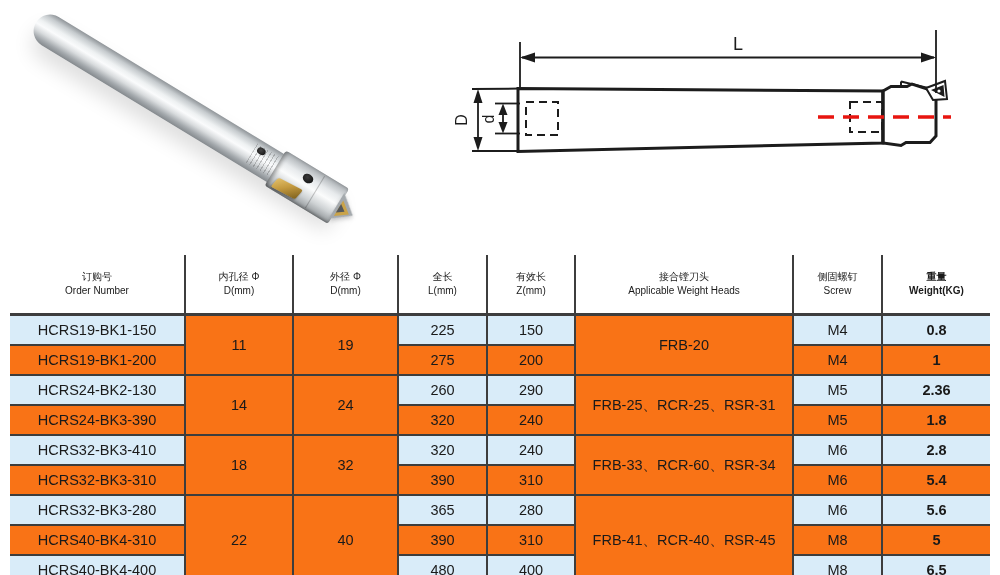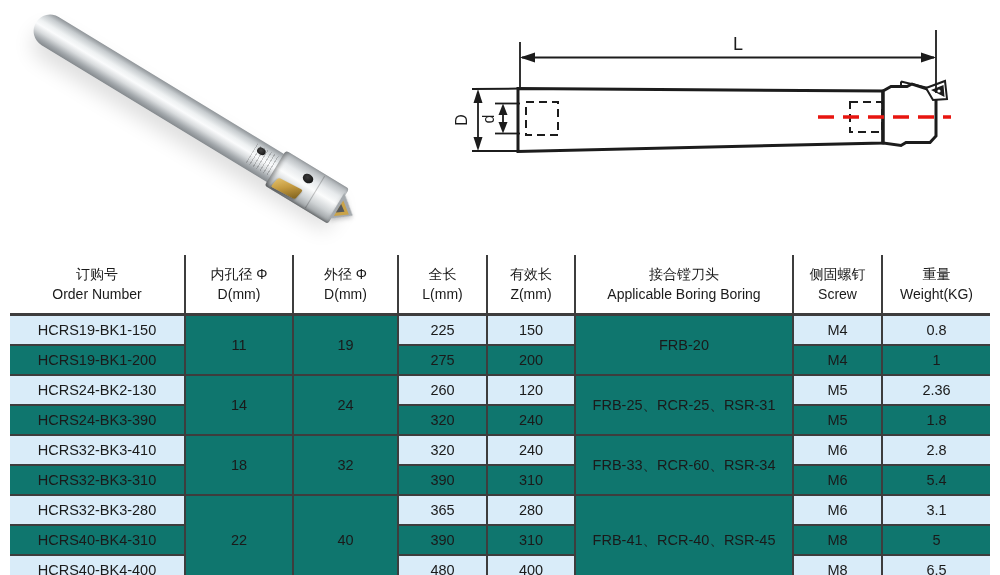--- a/index.html
+++ b/index.html
@@ -40,25 +40,25 @@
 
   
   .diagram{position:absolute;left:430px;top:0;width:570px;height:235px;}
   .diagram text{font-family:"Liberation Sans",sans-serif;fill:#1c1c1c;}
 
   
   table.spec{position:absolute;left:10px;top:255px;width:980px;
          border-collapse:collapse;table-layout:fixed;}
   .spec th,.spec td{border:2px solid var(--border,#3d3d3d);text-align:center;
          padding:0;overflow:hidden;white-space:nowrap;}
-  .spec thead th{border-top:none;height:58px;font-weight:normal;font-size:14px;
+  .spec thead th{border-top:none;height:58px;font-weight:normal;font-size:10px;
          line-height:1.45;border-bottom-width:3px;background:#fff;}
-  .spec tbody td{height:28px;font-size:14.5px;background:#0f766e;}
+  .spec tbody td{height:28px;font-size:14.5px;background:#f97316;}
   .spec th:first-child,.spec td:first-child{border-left:none;}
-  .spec th:last-child,.spec td:last-child{border-right:none;}
+  .spec th:last-child,.spec td:last-child{border-right:none;font-weight:bold;}
   .spec td.b{background:var(--alt,#d9ecf9);}
 </style>
 </head>
 <body>
 
 <div class="photo">
   <div class="shaft">
     <div class="mark-band"></div>
     <div class="shaft-hole"></div>
     <div class="head">
@@ -142,21 +142,21 @@
       <th>
           <div>全长</div>
           <div>L(mm)</div>
         </th>
       <th>
           <div>有效长</div>
           <div>Z(mm)</div>
         </th>
       <th>
           <div>接合镗刀头</div>
-          <div>Applicable Boring Boring</div>
+          <div>Applicable Weight Heads</div>
         </th>
       <th>
           <div>侧固螺钉</div>
           <div>Screw</div>
         </th>
       <th>
           <div>重量</div>
           <div>Weight(KG)</div>
         </th>
     </tr>
@@ -177,21 +177,21 @@
         <td>275</td>
         <td>200</td>
         <td>M4</td>
         <td>1</td>
       </tr>
       <tr>
         <td class="b">HCRS24-BK2-130</td>
         <td rowspan="2">14</td>
         <td rowspan="2">24</td>
         <td class="b">260</td>
-        <td class="b">120</td>
+        <td class="b">290</td>
         <td rowspan="2">FRB-25、RCR-25、RSR-31</td>
         <td class="b">M5</td>
         <td class="b">2.36</td>
       </tr>
       <tr>
         <td>HCRS24-BK3-390</td>
         <td>320</td>
         <td>240</td>
         <td>M5</td>
         <td>1.8</td>
@@ -214,21 +214,21 @@
         <td>5.4</td>
       </tr>
       <tr>
         <td class="b">HCRS32-BK3-280</td>
         <td rowspan="3">22</td>
         <td rowspan="3">40</td>
         <td class="b">365</td>
         <td class="b">280</td>
         <td rowspan="3">FRB-41、RCR-40、RSR-45</td>
         <td class="b">M6</td>
-        <td class="b">3.1</td>
+        <td class="b">5.6</td>
       </tr>
       <tr>
         <td>HCRS40-BK4-310</td>
         <td>390</td>
         <td>310</td>
         <td>M8</td>
         <td>5</td>
       </tr>
       <tr>
         <td class="b">HCRS40-BK4-400</td>

